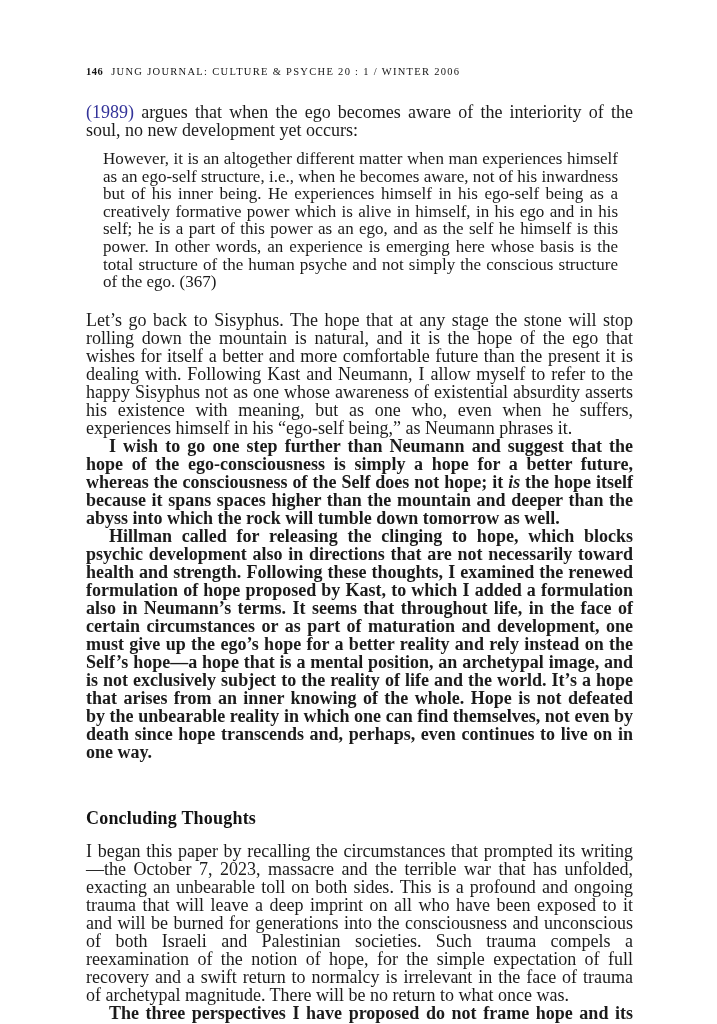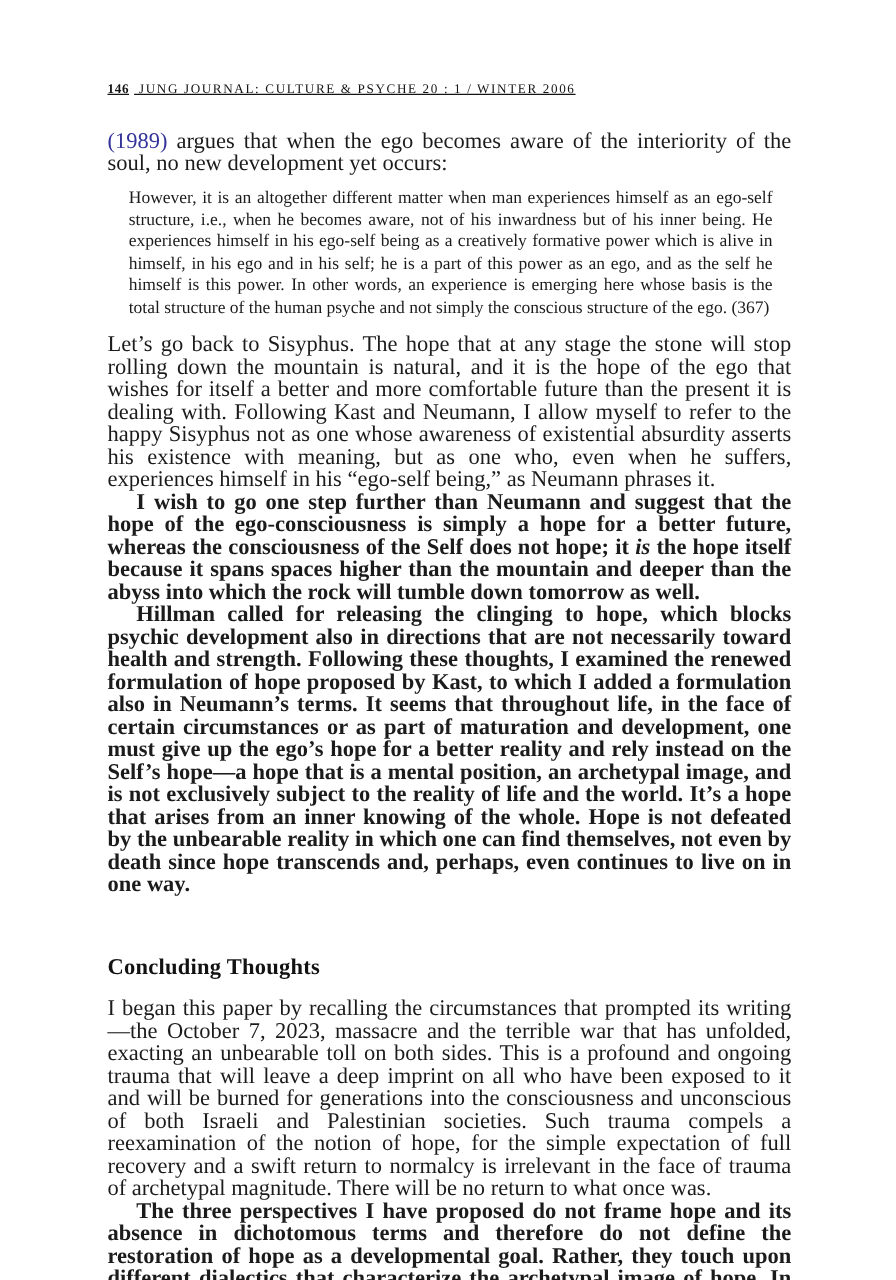--- a/index.html
+++ b/index.html
@@ -20,44 +20,43 @@
   .content {
     margin-left: 86px;
     margin-right: 84px;
   }
   .running-header {
     padding-top: 66px;
     font-size: 10.5px;
     letter-spacing: 1.3px;
     color: #141414;
     white-space: nowrap;
-    text-decoration: underline;
   }
   .running-header .pagenum {
     font-weight: bold;
     letter-spacing: 0.5px;
     margin-right: 4px;
   }
   p.body-para {
     font-size: 18px;
     line-height: 18px;
     text-align: justify;
     color: #1b1b1b;
   }
   p.first { margin-top: 26px; }
   .indent { text-indent: 23px; font-weight: bold; }
   .cite-link { color: #333399; }
   blockquote.extract {
     margin: 11px 15px 0 17px;
-    font-size: 14px;
+    font-size: 17px;
     line-height: 17.6px;
     text-align: justify;
     color: #1b1b1b;
   }
-  p.after-quote { margin-top: 10px; }
+  p.after-quote { margin-top: 20px; }
   h2.section-heading {
     margin-top: 47px;
     margin-bottom: 13px;
     font-size: 18px;
     font-weight: bold;
     letter-spacing: 0.2px;
     color: #121212;
   }
   em { font-style: italic; }
 </style>

